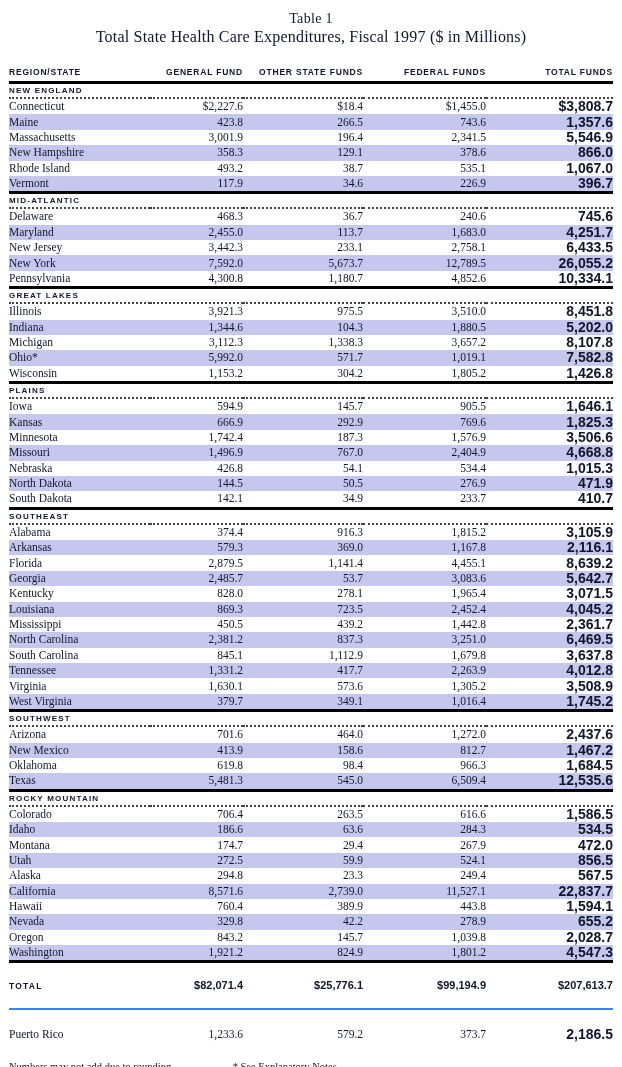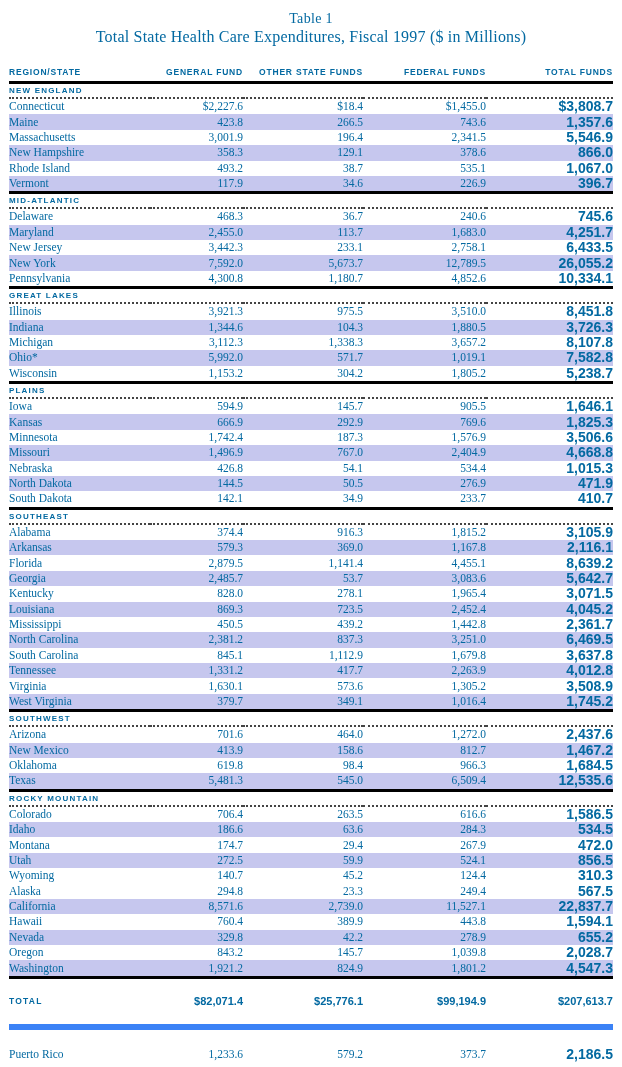--- a/index.html
+++ b/index.html
@@ -3,21 +3,21 @@
 <meta charset="utf-8">
 <style>
   html, body { margin: 0; padding: 0; background: #ffffff; }
   .page {
     width: 622px; height: 1067px;
     background: #ffffff;
     box-sizing: border-box;
     padding: 8px 9px 0 9px;
     overflow: hidden;
     font-family: "Liberation Serif", serif;
-    color: #0369a1;
+    color: #0f172a;
   }
   .title-block { text-align: center; margin-top: 2px; }
   .title-line1 { font-size: 14px; line-height: 17px; letter-spacing: 0.3px; }
   .title-line2 { font-size: 16px; line-height: 20px; letter-spacing: 0.2px; }
 
   table.exp {
     width: 604px;
     border-collapse: collapse;
     margin-top: 20px;
     table-layout: fixed;
@@ -63,21 +63,21 @@
   td.num   { text-align: right; }
   td.total {
     font-family: "Liberation Sans", sans-serif;
     font-weight: bold;
     font-size: 14px;
   }
   tr.alt td { background: var(--alt-bg, #c6c7ee); }
 
   tr.total-row td {
     border-top: 3px solid #000;
-    border-bottom: 6px solid #3b82f6;
+    border-bottom: 2px solid #3b82f6;
     padding: 16px 0;
   }
   tr.total-row td.label {
     font-family: "Liberation Sans", sans-serif;
     font-weight: bold;
     font-size: 8.5px;
     letter-spacing: 1.2px;
     text-align: left;
   }
   tr.total-row td.num {
@@ -214,42 +214,42 @@
           <td class="num">3,921.3</td>
           <td class="num">975.5</td>
           <td class="num">3,510.0</td>
           <td class="num total">8,451.8</td>
         </tr>
         <tr class="data-row alt">
           <td class="state">Indiana</td>
           <td class="num">1,344.6</td>
           <td class="num">104.3</td>
           <td class="num">1,880.5</td>
-          <td class="num total">3,726.3</td>
+          <td class="num total">5,202.0</td>
         </tr>
         <tr class="data-row">
           <td class="state">Michigan</td>
           <td class="num">3,112.3</td>
           <td class="num">1,338.3</td>
           <td class="num">3,657.2</td>
           <td class="num total">8,107.8</td>
         </tr>
         <tr class="data-row alt">
           <td class="state">Ohio*</td>
           <td class="num">5,992.0</td>
           <td class="num">571.7</td>
           <td class="num">1,019.1</td>
           <td class="num total">7,582.8</td>
         </tr>
         <tr class="data-row">
           <td class="state">Wisconsin</td>
           <td class="num">1,153.2</td>
           <td class="num">304.2</td>
           <td class="num">1,805.2</td>
-          <td class="num total">5,238.7</td>
+          <td class="num total">1,426.8</td>
         </tr>
         <tr class="region-row">
           <td class="" colspan="5">PLAINS</td>
         </tr>
         <tr class="data-row">
           <td class="state">Iowa</td>
           <td class="num">594.9</td>
           <td class="num">145.7</td>
           <td class="num">905.5</td>
           <td class="num total">1,646.1</td>
@@ -437,27 +437,20 @@
           <td class="num">29.4</td>
           <td class="num">267.9</td>
           <td class="num total">472.0</td>
         </tr>
         <tr class="data-row alt">
           <td class="state">Utah</td>
           <td class="num">272.5</td>
           <td class="num">59.9</td>
           <td class="num">524.1</td>
           <td class="num total">856.5</td>
-        </tr>
-        <tr class="data-row">
-          <td class="state">Wyoming</td>
-          <td class="num">140.7</td>
-          <td class="num">45.2</td>
-          <td class="num">124.4</td>
-          <td class="num total">310.3</td>
         </tr>
         <tr class="data-row">
           <td class="state">Alaska</td>
           <td class="num">294.8</td>
           <td class="num">23.3</td>
           <td class="num">249.4</td>
           <td class="num total">567.5</td>
         </tr>
         <tr class="data-row alt">
           <td class="state">California</td>

